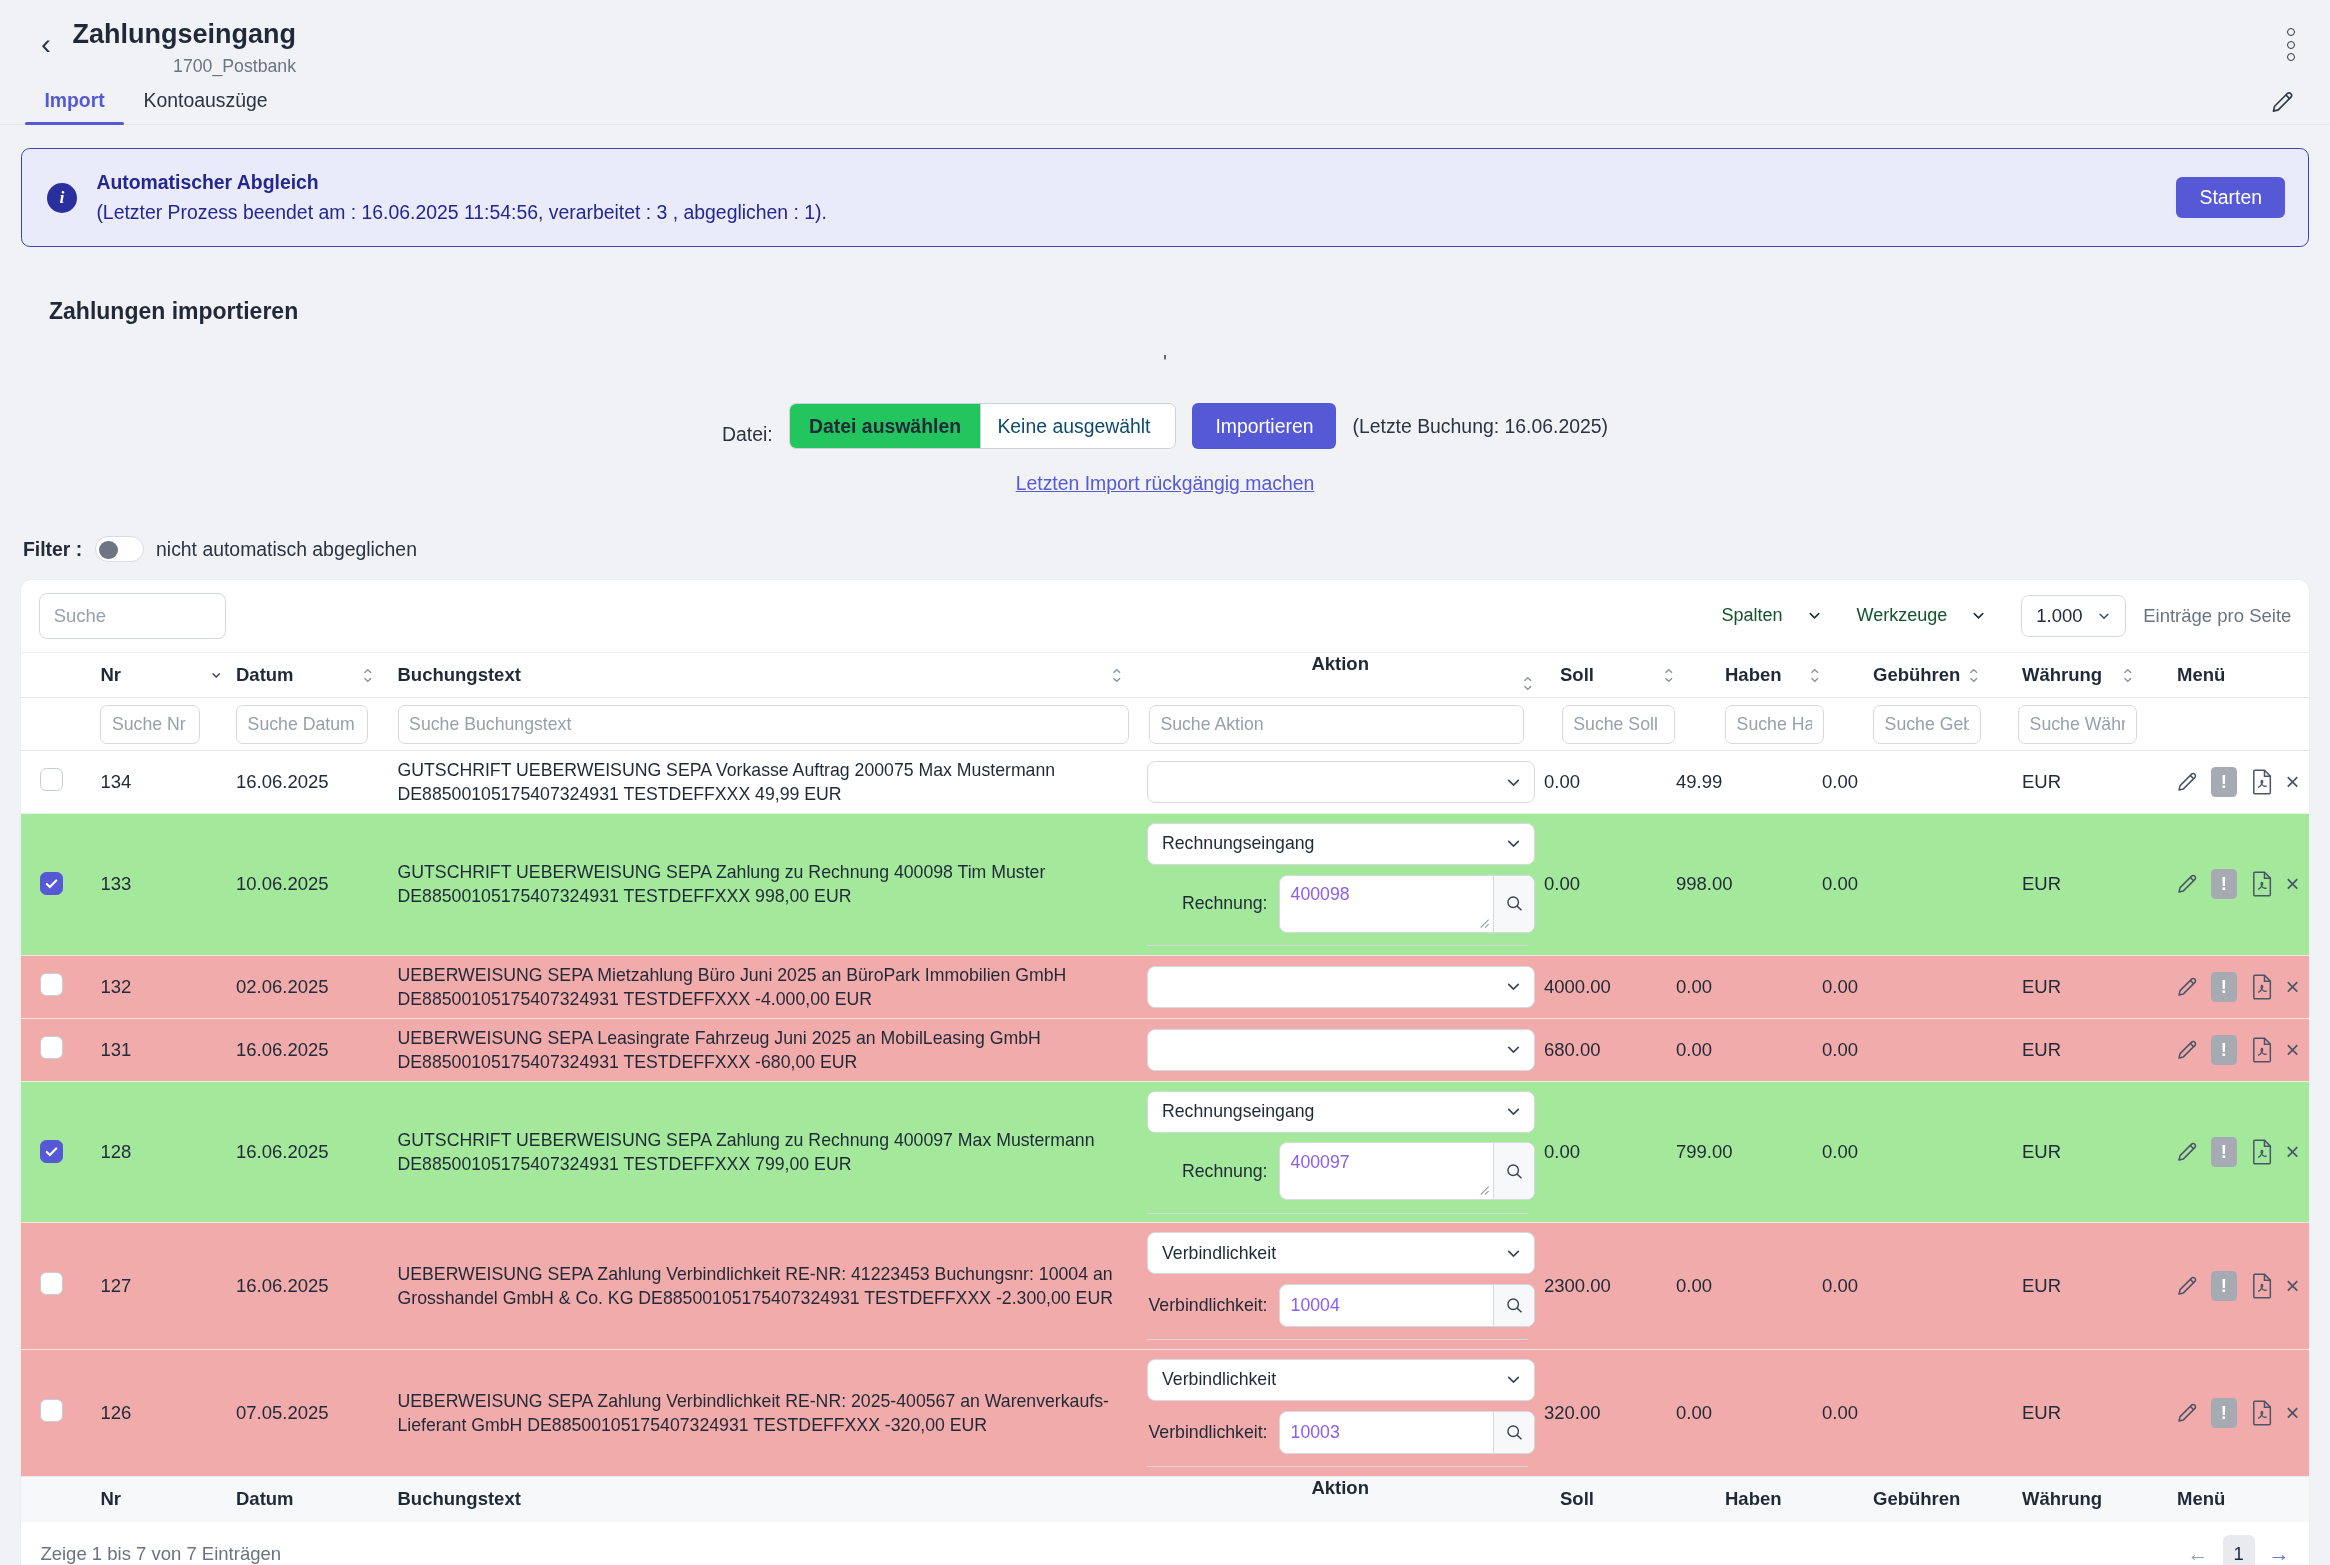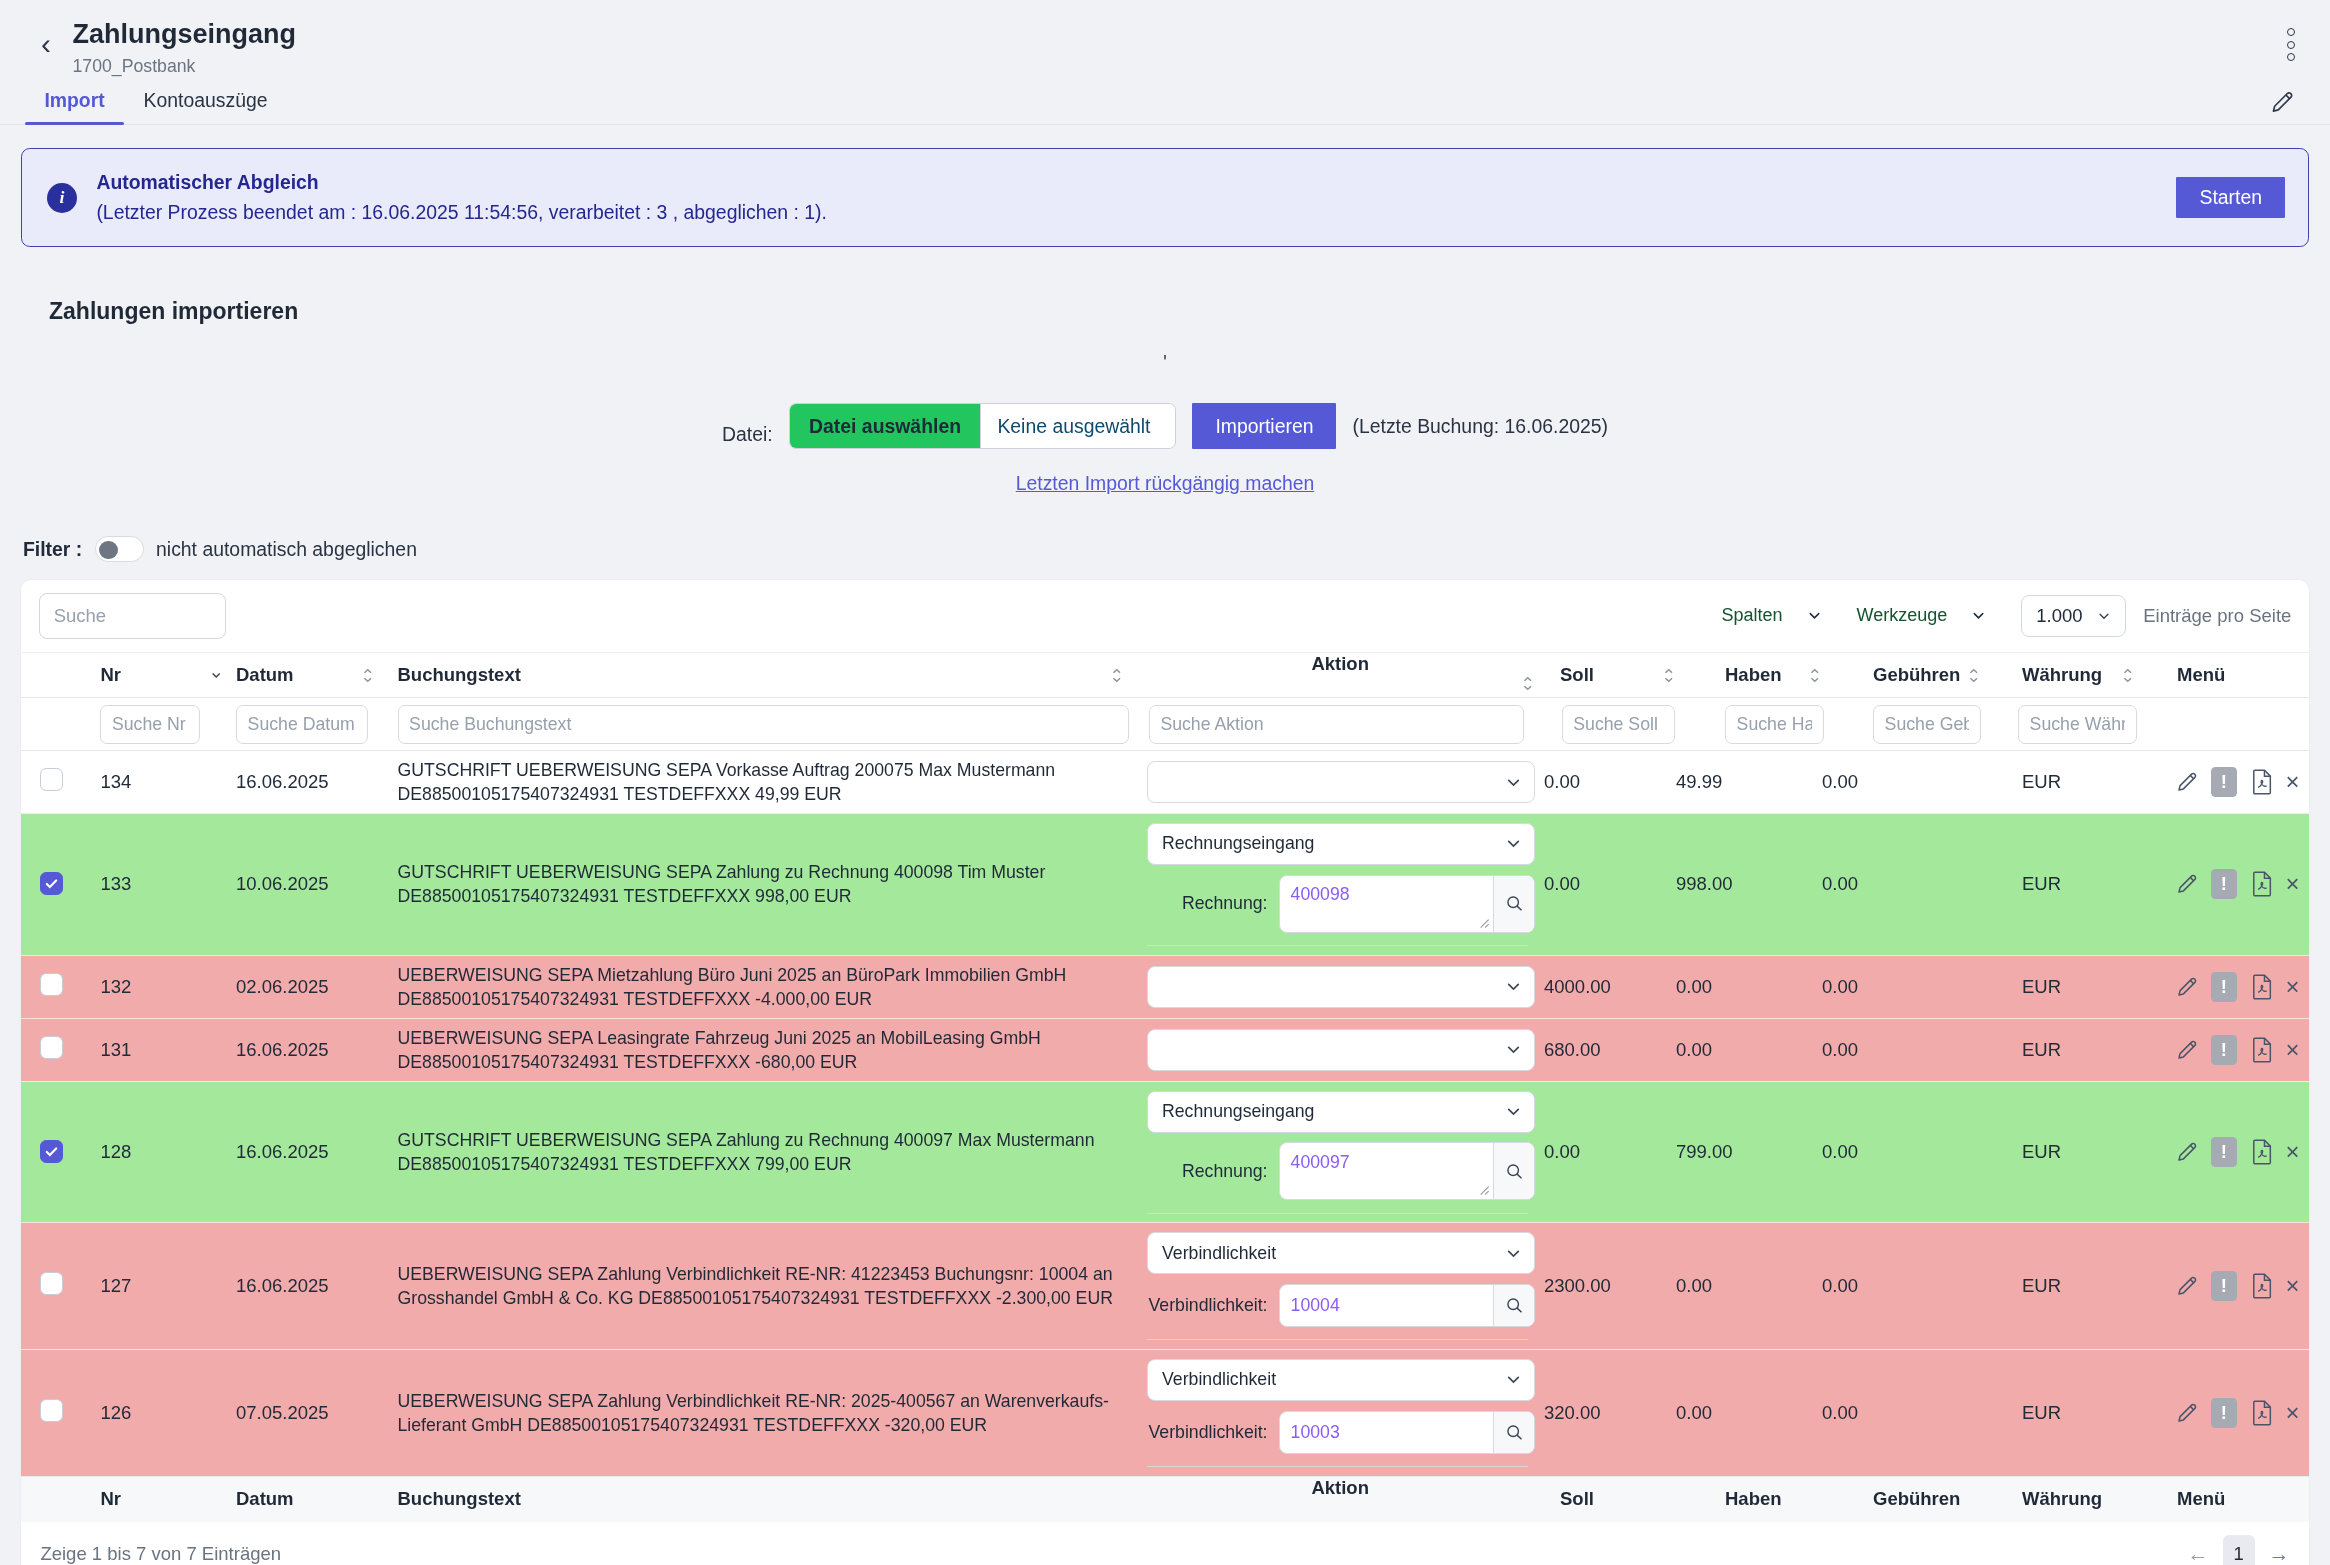--- a/index.html
+++ b/index.html
@@ -6,21 +6,21 @@
   html,body { width:2330px; height:1566px; overflow:hidden; }
   body {
     font-family:"Liberation Sans","DejaVu Sans",sans-serif;
     background:#f1f2f6; color:#212b3a; font-size:18.5px;
   }
   .iconbtn { background:none; border:none; cursor:pointer; display:inline-flex; align-items:center; justify-content:center; color:#2e3748; }
 
   
   .topbar { display:flex; align-items:flex-start; padding:19.4px 35px 0 26.5px; }
   .back { font-size:30px; line-height:30px; color:#2e3748; width:39px; height:39px; margin-top:5.3px; }
-  .titles { margin-left:7px; }
+  .titles { margin-left:7px;text-align:right; }
   .page-title { font-size:27px; font-weight:bold; color:#1f2937; }
   .page-sub { font-size:17.7px; color:#6b7482; margin-top:5.3px; }
   .top-spacer { flex:1; }
   .kebab { display:flex; flex-direction:column; gap:4.4px; margin-top:8.8px; }
   .kdot { width:8px; height:8px; border:1.9px solid #2e3748; border-radius:50%; }
 
   .tabs-row { display:flex; align-items:flex-end; padding:0 35px 0 25px; margin-top:1.8px; border-bottom:0.9px solid #e2e5ea; }
   .tab { padding:10.6px 19.4px 12.4px; font-size:19.4px; color:#2a3342; cursor:pointer; position:relative; }
   .tab.active { color:#5659d6; font-weight:bold; }
   .tab.active::after { content:""; position:absolute; left:0; right:0; bottom:-0.9px; height:3.5px; background:#5659d6; border-radius:1.8px; }
@@ -29,21 +29,21 @@
 
   
   .banner { margin:23px 21px 0; background:#e9ebfa; border:1.3px solid #3d43b0; border-radius:8.8px;
             display:flex; align-items:center; padding:0 23px 0 25px; height:99px; }
   .info-ic { width:30px; height:30px; border-radius:50%; background:#2a2f9e; color:#fff; font-weight:bold;
              font-size:17.7px; display:flex; align-items:center; justify-content:center; flex:0 0 auto; font-family:"Liberation Serif",serif; font-style:italic; }
   .banner-txt { margin-left:19.4px; color:#23278f; }
   .banner-title { font-weight:bold; font-size:19.4px; margin-bottom:7px; }
   .banner-msg { font-size:19.4px; }
   .banner-spacer { flex:1; }
-  .btn { background:#5659d6; color:#fff; border:none; border-radius:1px; font-size:19.4px; cursor:pointer;
+  .btn { background:#5659d6; color:#fff; border:none; border-radius:6px; font-size:19.4px; cursor:pointer;
          font-family:inherit; padding:0 23px; height:41px; }
 
   
   .import-heading { font-size:23px; font-weight:bold; color:#1f2937; margin:51px 0 0 49px; }
   .stray { text-align:center; margin-top:25px; font-size:21px; color:#4a5260; height:21px; }
   .file-row { display:flex; align-items:center; justify-content:center; gap:16px; margin-top:32px; }
   .file-label { font-size:19.4px; color:#2a3342; align-self:flex-end; margin-bottom:3.5px; }
   .file-input { display:flex; align-items:stretch; border:0.9px solid #cdd2da; border-radius:7px; overflow:hidden; background:#fff; height:46px; cursor:pointer; }
   .file-btn { background:#22c55e; border-right:0.9px solid #cdd2da; padding:0 19.4px; display:flex; align-items:center; font-size:19.4px; color:#1f2937; font-weight:bold; }
   .file-status { padding:0 23px 0 16px; display:flex; align-items:center; font-size:19.4px; color:#0c4a6e; min-width:194px; }

